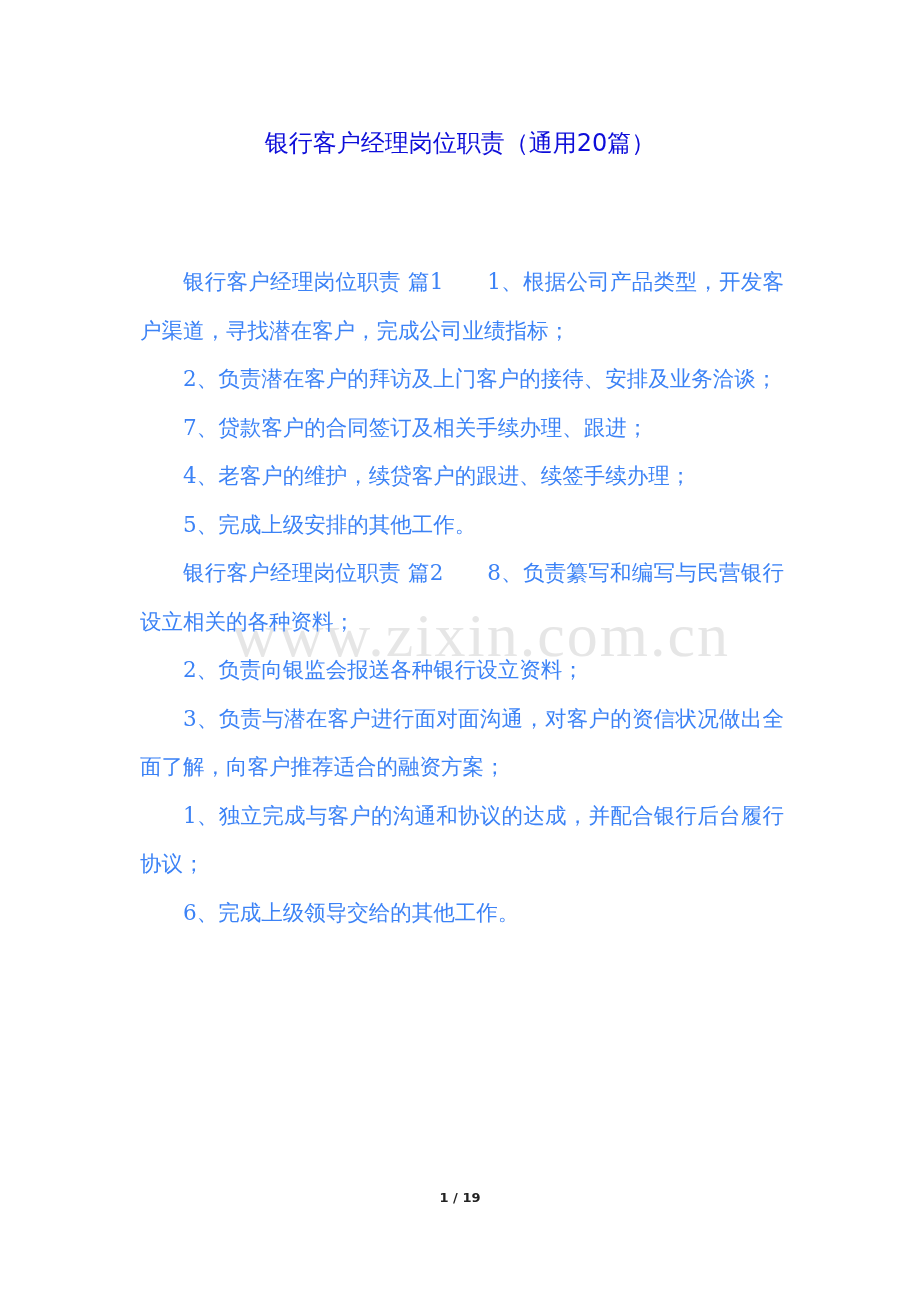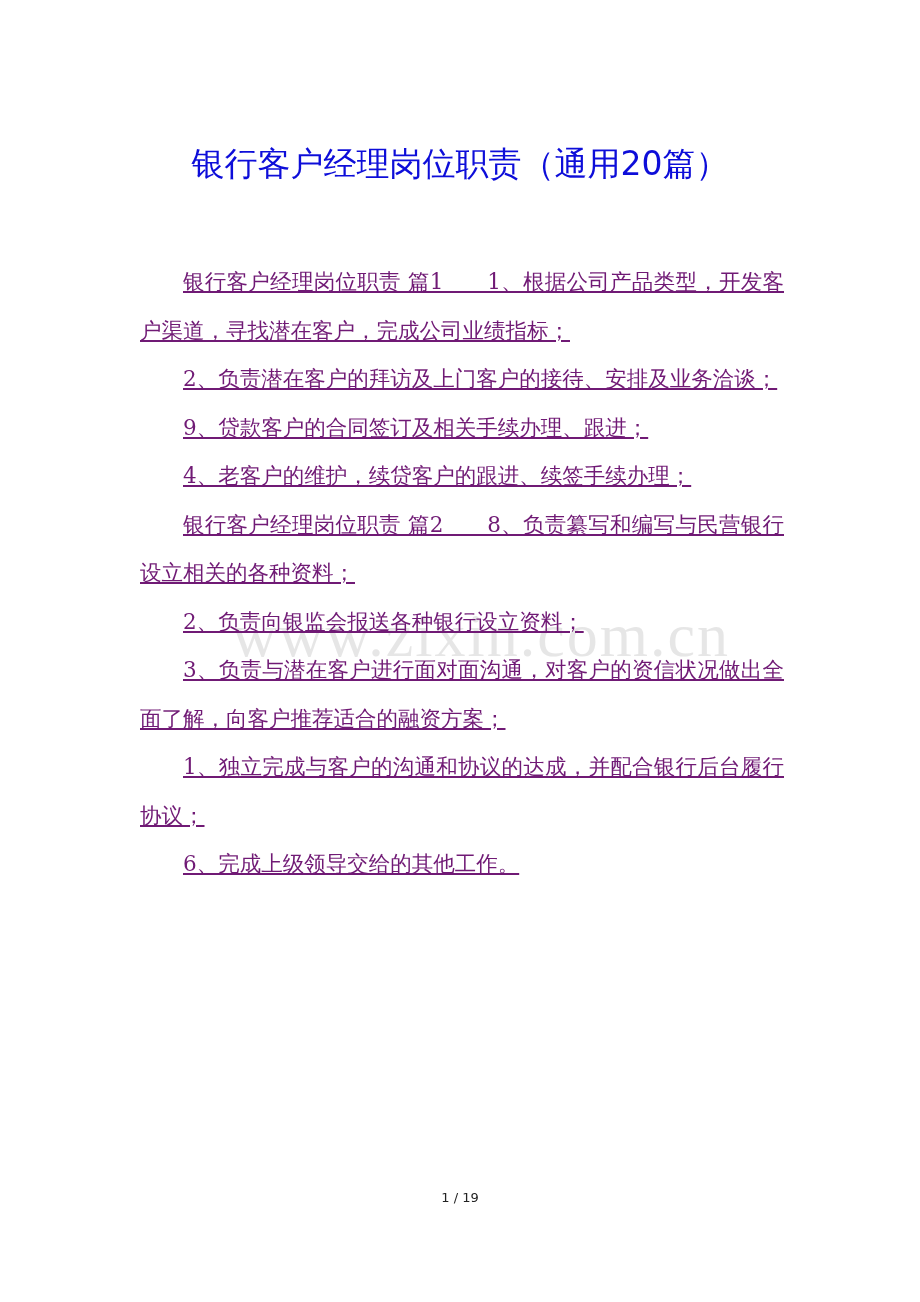--- a/index.html
+++ b/index.html
@@ -1,52 +1,53 @@
 <!DOCTYPE html>
 <html><head>
   <meta charset="utf-8">
   <style>
     html, body { margin:0; padding:0; background:#ffffff; }
     body { width:920px; height:1302px; position:relative; overflow:hidden; }
     .title {
-      position:absolute; top:120px; left:0; width:920px; text-align:center;
+      position:absolute; top:111px; left:0; width:920px; text-align:center;
       font-family:"DejaVu Sans","Liberation Sans",sans-serif;
-      font-size:33px; color:#0d0dd9; letter-spacing:0px; font-weight:normal;
+      font-size:24px; color:#0d0dd9; letter-spacing:0px; font-weight:normal;
     }
     .body-text {
       position:absolute; left:140px; top:258px; width:644px;
       font-family:"DejaVu Serif","Liberation Serif",serif;
-      font-size:21.5px; color:#701a75; line-height:48.5px;text-decoration:underline;
+      font-size:21.5px; color:#3b82f6; line-height:48.5px;
     }
     .para { margin:0; text-indent:2em; text-align:justify; }
     .watermark {
       position:absolute; top:600px; left:232px;
       font-family:Liberation Serif, serif;
       font-size:62px; color:rgba(200,200,200,0.45); letter-spacing:2px;
       pointer-events:none;
     }
     .page-num {
       position:absolute; top:1190px; left:0; width:920px; text-align:center;
       font-family:"DejaVu Sans","Liberation Sans",sans-serif;
-      font-size:13px; font-weight:normal; color:#222;
+      font-size:13px; font-weight:bold; color:#222;
     }
   </style>
 </head>
 <body>
 
 <div>
   <h1 class="title">银行客户经理岗位职责（通用20篇）</h1>
 
   <div class="watermark">www.zixin.com.cn</div>
 
   <div class="body-text">
     <p class="para">银行客户经理岗位职责 篇1　　1、根据公司产品类型，开发客户渠道，寻找潜在客户，完成公司业绩指标；</p>
     <p class="para">2、负责潜在客户的拜访及上门客户的接待、安排及业务洽谈；</p>
-    <p class="para">9、贷款客户的合同签订及相关手续办理、跟进；</p>
+    <p class="para">7、贷款客户的合同签订及相关手续办理、跟进；</p>
     <p class="para">4、老客户的维护，续贷客户的跟进、续签手续办理；</p>
+    <p class="para">5、完成上级安排的其他工作。</p>
     <p class="para">银行客户经理岗位职责 篇2　　8、负责纂写和编写与民营银行设立相关的各种资料；</p>
     <p class="para">2、负责向银监会报送各种银行设立资料；</p>
     <p class="para">3、负责与潜在客户进行面对面沟通，对客户的资信状况做出全面了解，向客户推荐适合的融资方案；</p>
     <p class="para">1、独立完成与客户的沟通和协议的达成，并配合银行后台履行协议；</p>
     <p class="para">6、完成上级领导交给的其他工作。</p>
   </div>
 
   <div class="page-num">1 / 19</div>
 </div>
 

